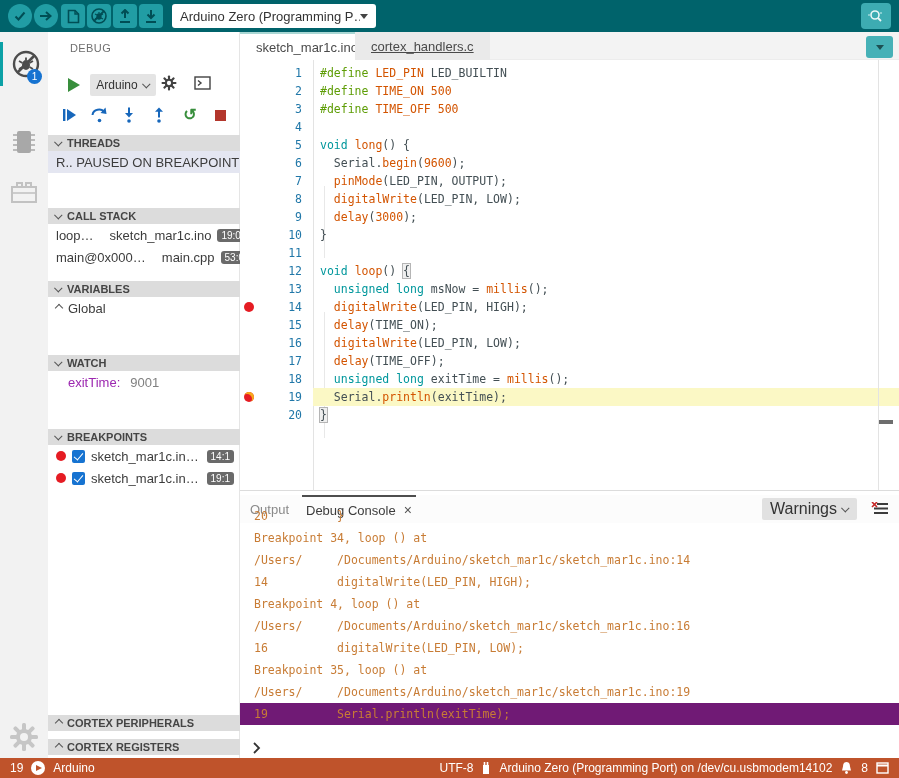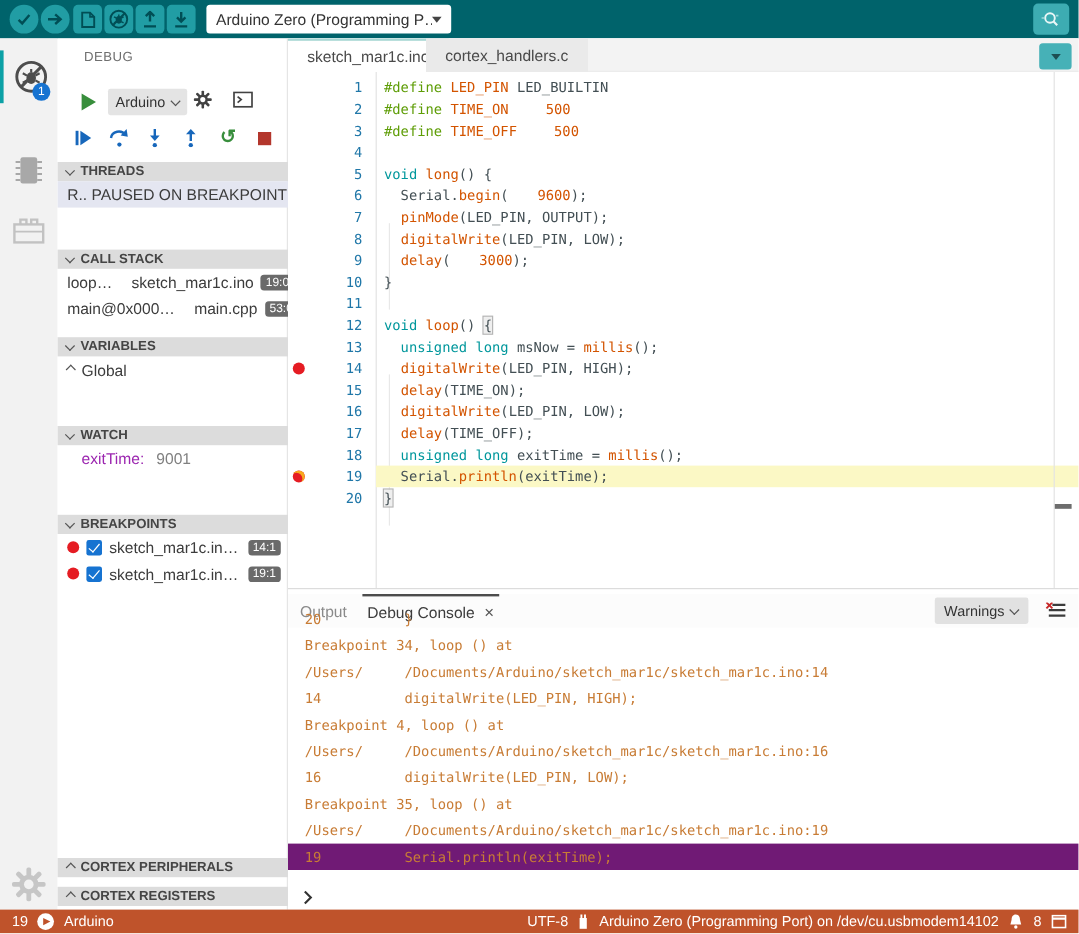--- a/index.html
+++ b/index.html
@@ -49,47 +49,47 @@
   .cbx { width:13px; height:13px; background:#1673d1; border-radius:2px; position:relative; flex:0 0 auto; }
   .cbx::after { content:""; position:absolute; left:4px; top:1px; width:4px; height:8px; border-right:1.6px solid #fff; border-bottom:1.6px solid #fff; transform:rotate(40deg); }
   .watch-name { color:#9c27b0; }
   .watch-val { color:#808080; margin-left:4px; }
   .stack-file { margin-left:10px; }
   
   .editor { position:absolute; left:240px; top:32px; width:659px; height:458px; background:#fff; }
   .tabbar { position:absolute; left:0; top:0; width:659px; height:28px; background:#f3f3f3; border-bottom:1px solid #ececec; }
   .tab { position:absolute; top:0; height:28px; display:flex; align-items:center; padding:0 16px; font-size:13px; color:#4a4a4a; }
   .tab.active { background:#fff; border-top:2px solid #a9d7d4; }
-  .tab.inactive { background:#eaeaea; }
+  .tab.inactive { background:#eaeaea;text-decoration:underline; }
   .tab-dd { position:absolute; right:6px; top:4px; width:27px; height:22px; background:#46b1b7; border-radius:3px; display:flex; align-items:center; justify-content:center; }
   .code { position:absolute; left:0; top:28px; width:659px; height:430px; background:#fff; overflow:hidden; }
   .code-inner { position:absolute; left:0; top:4px; width:659px; }
   .code-line { display:flex; height:18px; line-height:18px; font-family:"DejaVu Sans Mono", monospace; font-size:11.5px; white-space:pre; }
   .code-line.hl { background:linear-gradient(to right, transparent 73px, #fbf8c5 73px); }
   .bp-gutter { flex:0 0 16px; position:relative; }
   .bp-dot { position:absolute; left:4px; top:4px; width:10px; height:10px; border-radius:50%; }
   .bp-dot.red { background:#e51c23; }
   .bp-dot.orange { background:#e51c23; box-shadow:inset -2px 2px 0 #f7a91c; }
   .lnum { flex:0 0 46px; text-align:right; color:#2077a8; }
   .ltext { padding-left:18px; color:#434f54; }
   .gutter-line { position:absolute; left:73px; top:0; bottom:0; width:1px; background:#e3e3e3; }
   .indent-guide { position:absolute; left:84px; width:1px; background:#e8e8e8; }
   .right-line { position:absolute; left:638px; top:0; bottom:0; width:1px; background:#e3e3e3; }
   .ovr-marker { position:absolute; left:639px; width:14px; height:4px; background:#6d6d6d; }
   .tk-pp { color:#5e9d06; } .tk-fn { color:#d35400; } .tk-kw { color:#00979c; }
-  .tk-nu { color:#d35400;margin-left:24px; } .tk-pl { color:#434f54; }
+  .tk-nu { color:#d35400; } .tk-pl { color:#434f54; }
   .tk-bm { outline:1px solid #b5b5b5; background:#efefef; }
   
   .panel { position:absolute; left:240px; top:490px; width:659px; height:268px; background:#fff; border-top:1px solid #dcdcdc; overflow:hidden; }
   .ptabs { position:absolute; left:0; top:4px; width:659px; height:28px; background:#fcfcfc; }
   .ptab { position:absolute; top:0; height:28px; display:flex; align-items:center; gap:8px; font-size:13px; }
   .ptab.dim { color:#8a8a8a; }
   .ptab.active { color:#3c3c3c; border-top:2px solid #4d4d4d; }
   .close-x { color:#555; font-size:14px; }
-  .warn-dd { position:absolute; right:42px; top:3px; height:22px; background:#e1e1e1; border-radius:2px; display:flex; align-items:center; gap:6px; padding:0 8px; font-size:12px; color:#333; }
+  .warn-dd { position:absolute; right:42px; top:3px; height:22px; background:#e1e1e1; border-radius:2px; display:flex; align-items:center; gap:6px; padding:0 8px; font-size:16px; color:#333; }
   .clear-btn { position:absolute; right:10px; top:4px; width:20px; height:20px; display:flex; align-items:center; justify-content:center; }
   .console { position:absolute; left:0; top:28px; width:659px; }
   .console-line { height:22px; line-height:22px; font-family:"DejaVu Sans Mono", monospace; font-size:11.5px; color:#c87c35; white-space:pre; padding-left:14px; }
   .console-line:first-child { margin-top:-14px; }
   .console-line.chl { background:#701a75; }
   .prompt-row { position:absolute; left:0; top:246px; width:659px; height:22px; display:flex; align-items:center; padding-left:12px; }
   
   .statusbar { position:absolute; left:0; top:758px; width:899px; height:20px; background:#bf532b; color:#fff;
     display:flex; align-items:center; font-size:12px; padding:0 10px; gap:8px; }
   .sb-right { margin-left:auto; display:flex; align-items:center; gap:8px; }

